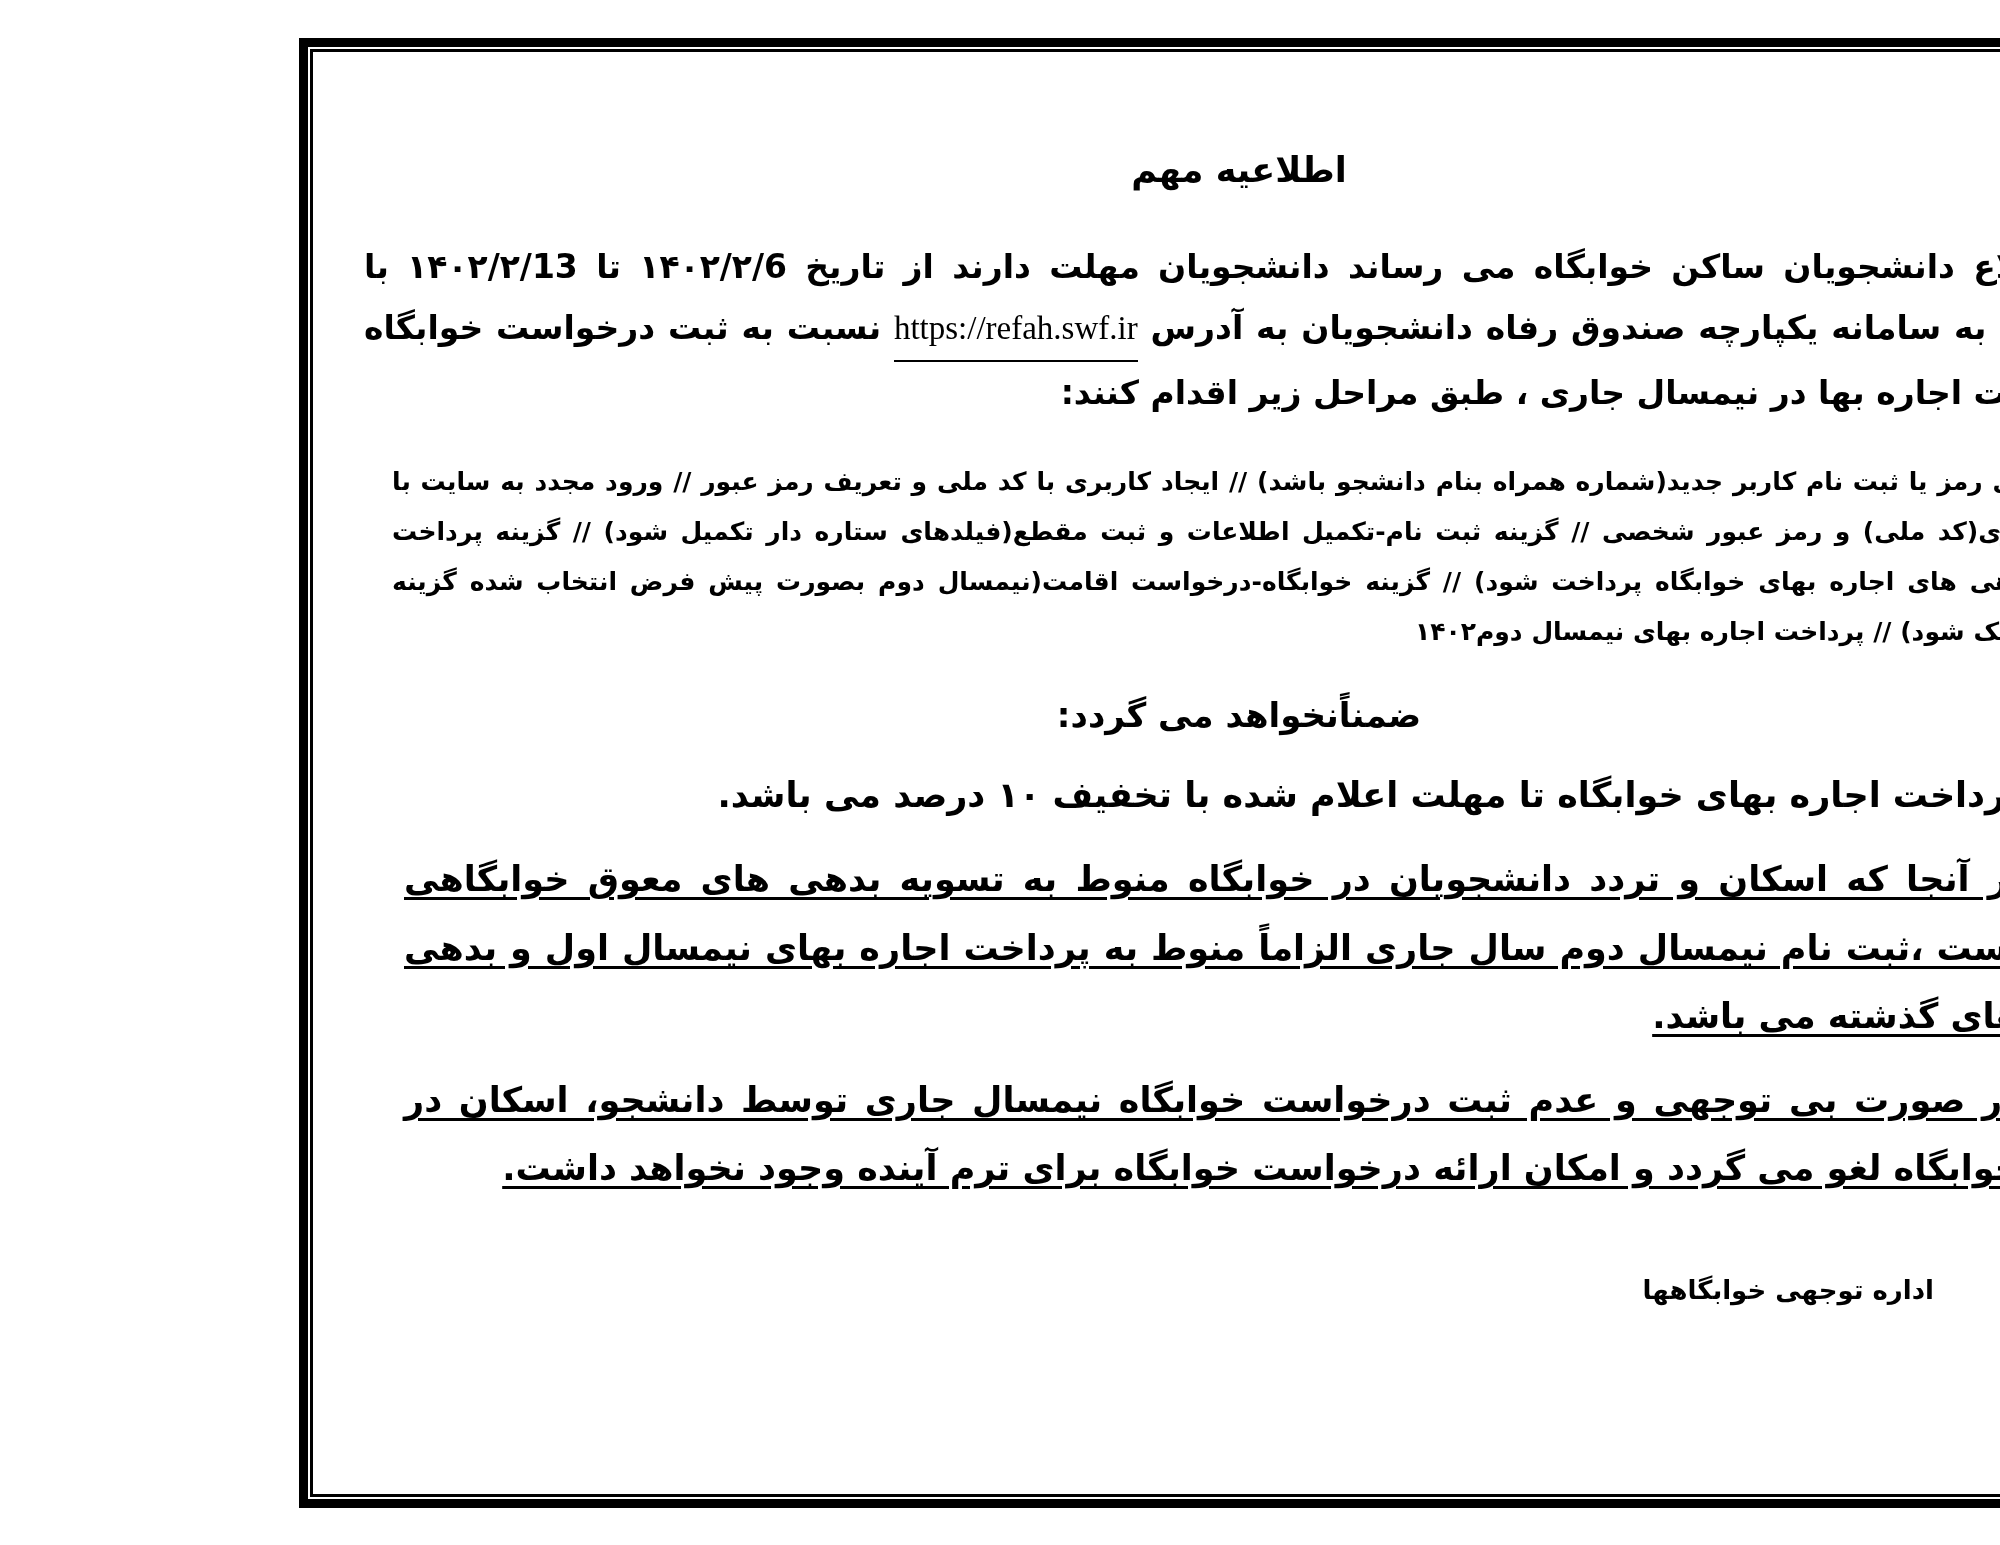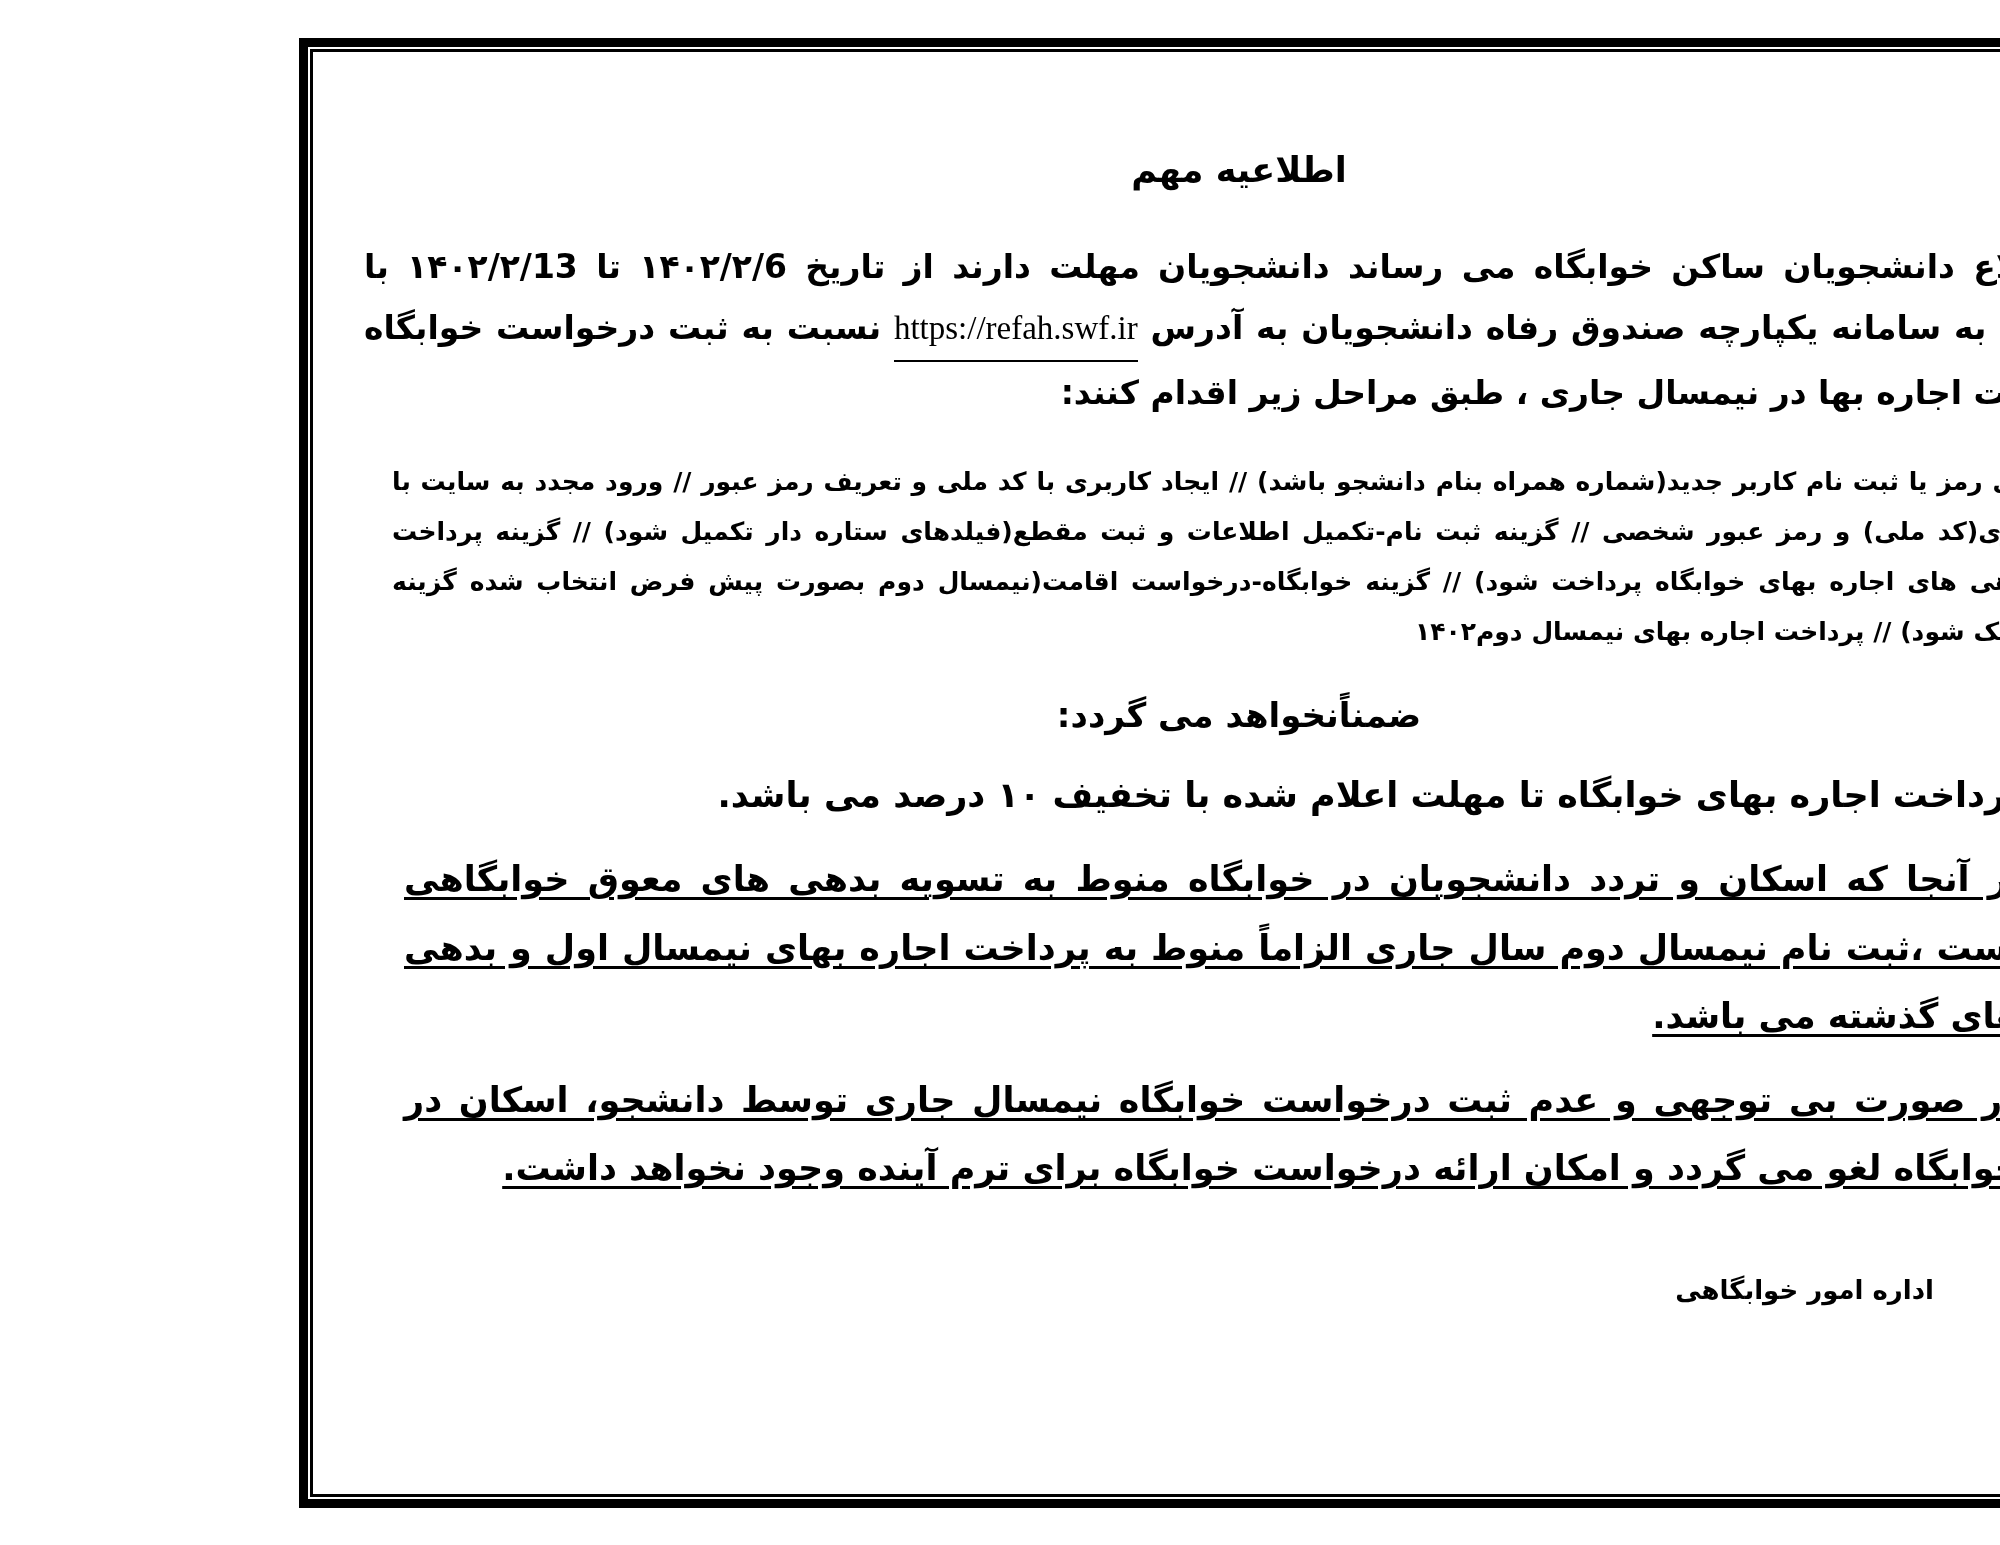--- a/index.html
+++ b/index.html
@@ -150,16 +150,16 @@
         <span class="txt">پرداخت اجاره بهای خوابگاه تا مهلت اعلام شده با تخفیف ۱۰ درصد می باشد.</span>
       </li>
       <li class="underlined">
         <span class="txt">از آنجا که اسکان و تردد دانشجویان در خوابگاه منوط به تسویه بدهی های معوق خوابگاهی است ،ثبت نام نیمسال دوم سال جاری الزاماً منوط به پرداخت اجاره بهای نیمسال اول و بدهی های گذشته می باشد.</span>
       </li>
       <li class="underlined">
         <span class="txt">در صورت بی توجهی و عدم ثبت درخواست خوابگاه نیمسال جاری توسط دانشجو، اسکان در خوابگاه لغو می گردد و امکان ارائه درخواست خوابگاه برای ترم آینده وجود نخواهد داشت.</span>
       </li>
     </ol>
 
-    <div class="signature">اداره امور خوابگاهی</div>
+    <div class="signature">اداره توجهی خوابگاهها</div>
 
   </div>
 </div>
 
 </body></html>

